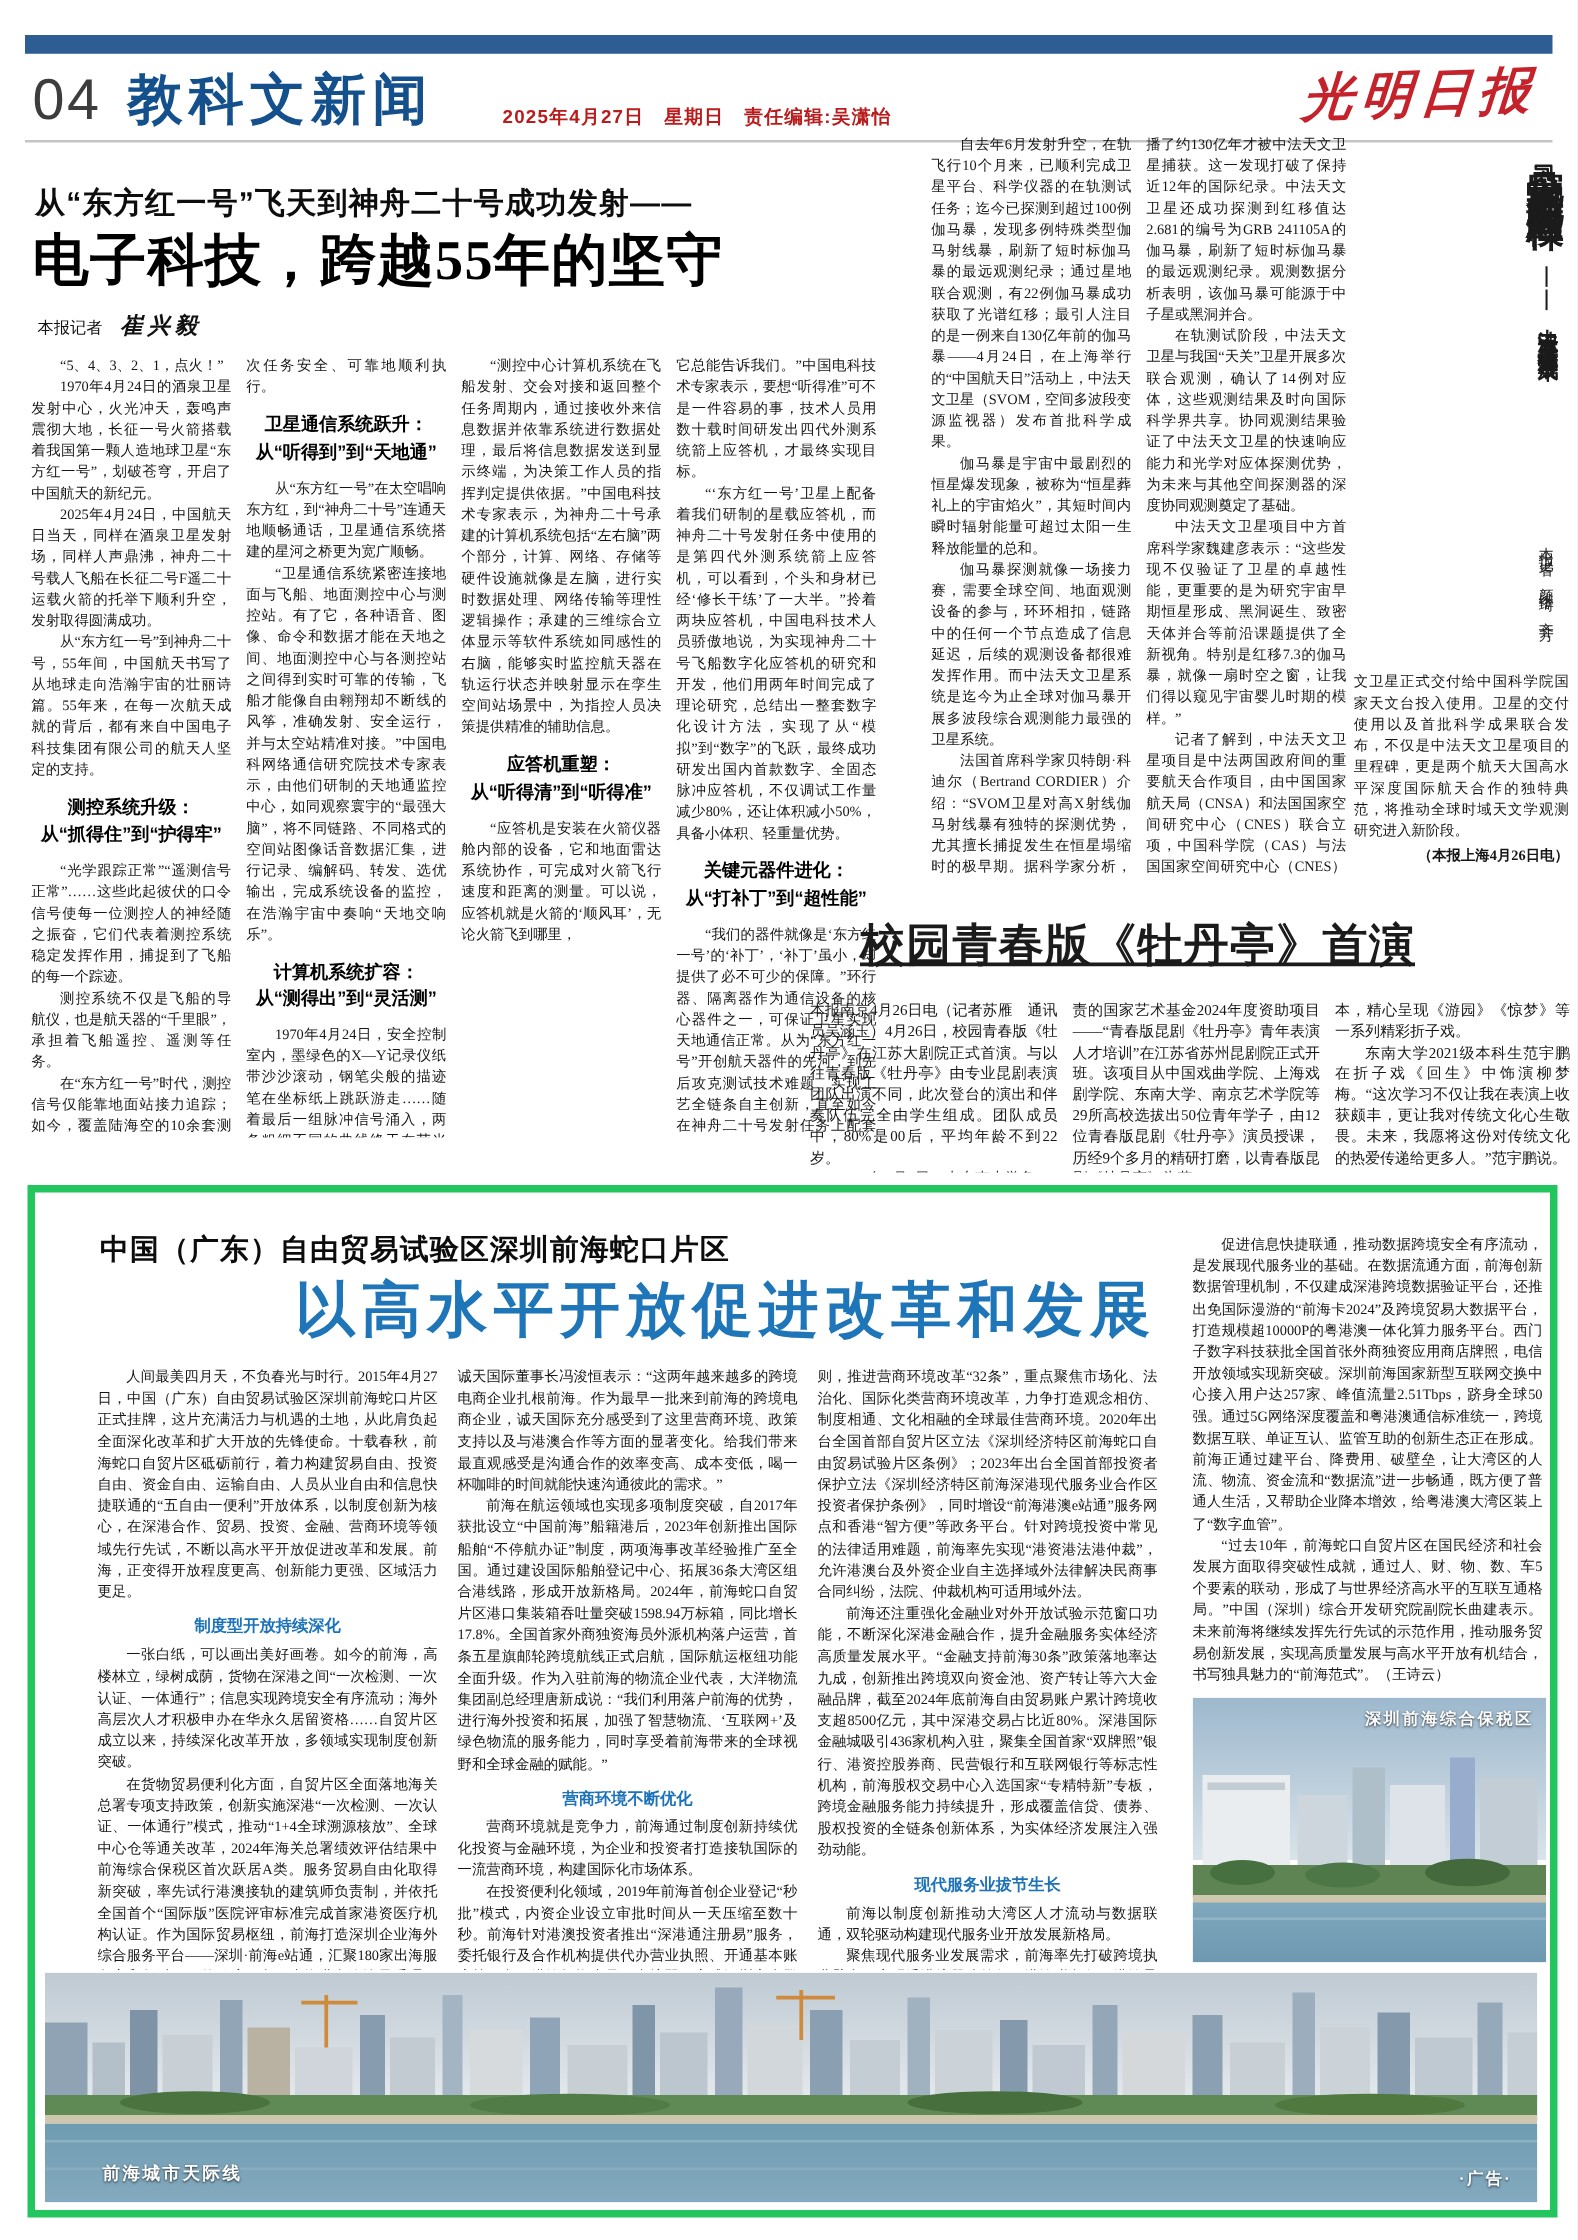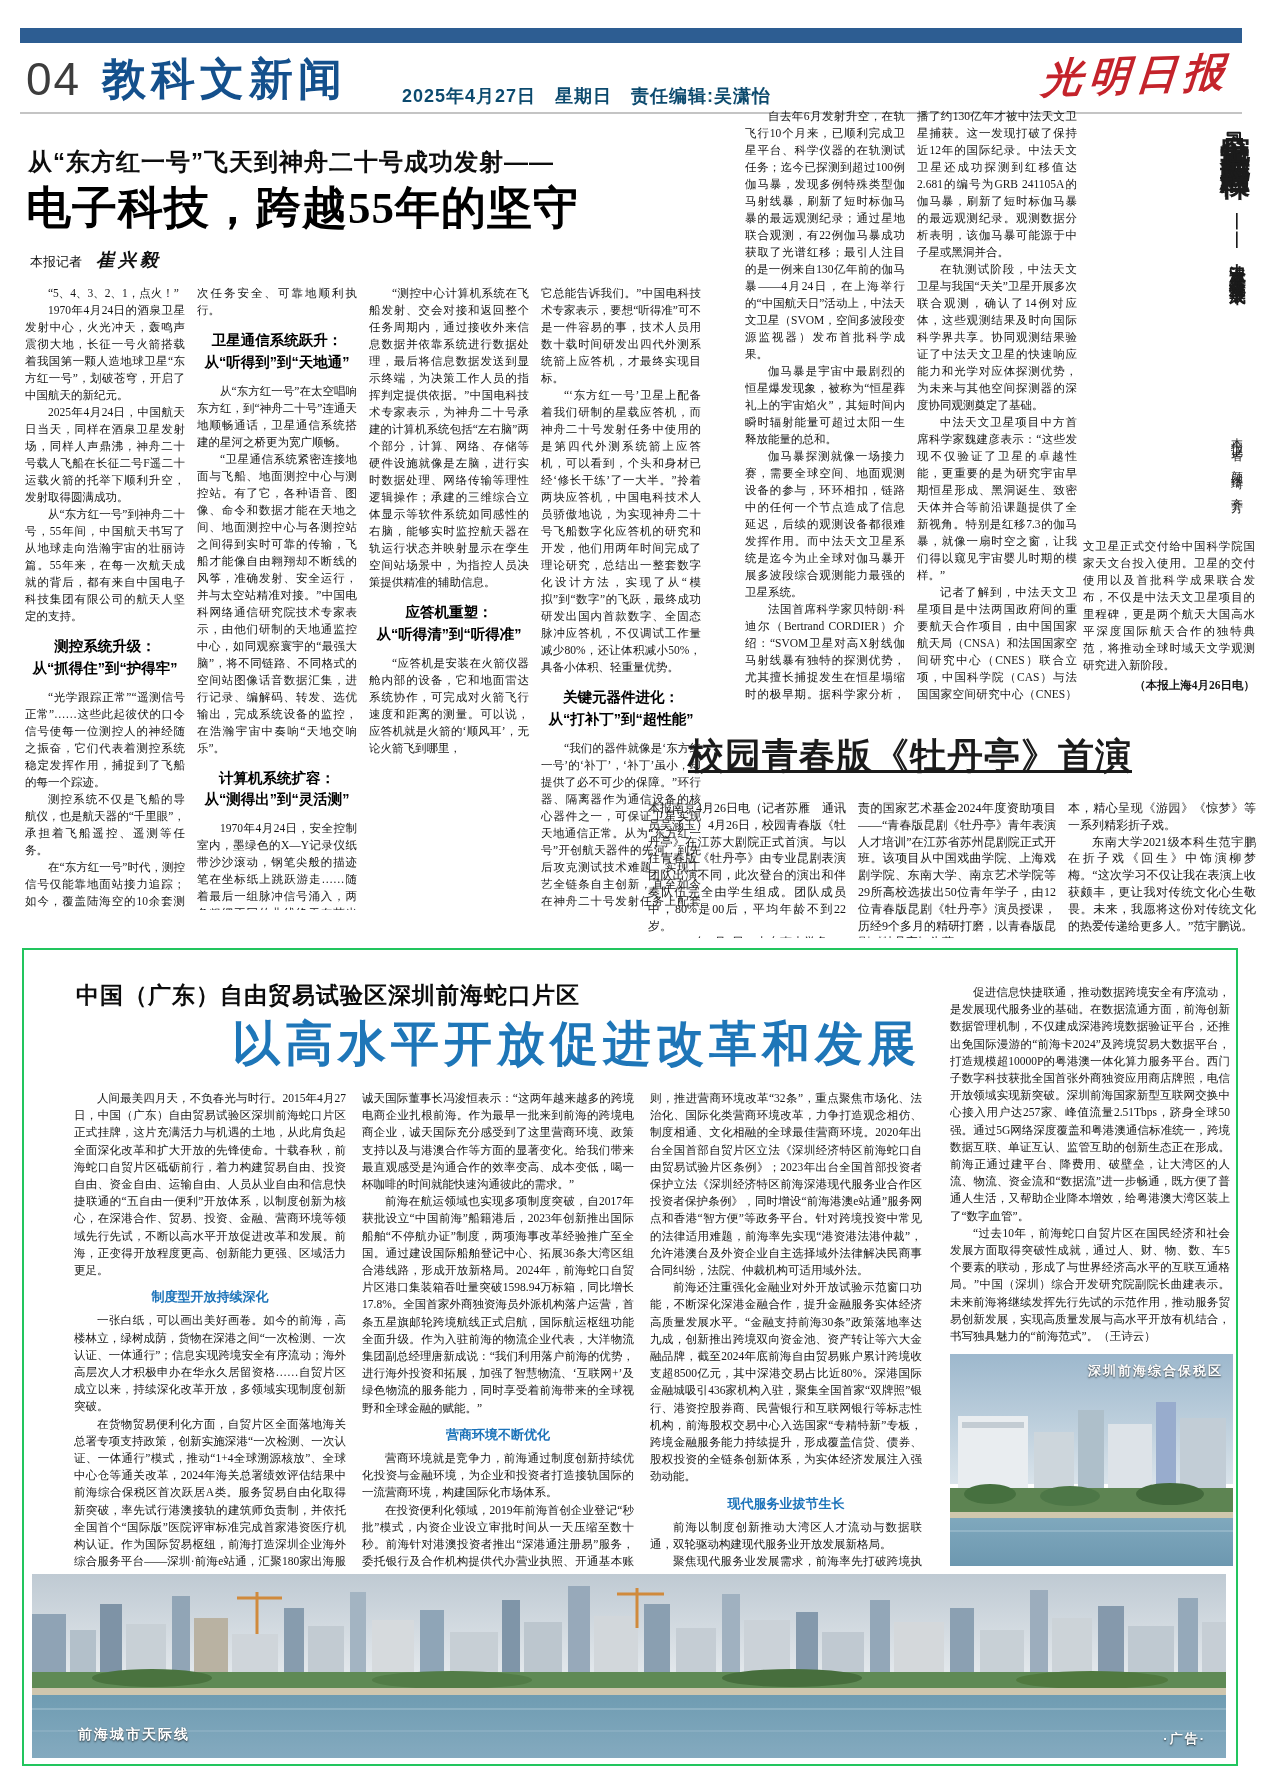--- a/index.html
+++ b/index.html
@@ -4,21 +4,21 @@
 <style>
   html,body{margin:0;padding:0;background:#e9e9e9;}
   #page{position:relative;width:1262px;height:1792px;background:#ffffff;margin:0 auto;
         font-family:"Liberation Serif",serif;color:#1b1b1b;overflow:hidden;}
   .abs{position:absolute;}
 
   
   .topbar{background:#2d5d92;}
   .pageno{font-family:"Liberation Sans",sans-serif;font-size:46px;font-weight:500;color:#3d3d3d;letter-spacing:2px;}
   .section-title{font-family:"Liberation Sans",sans-serif;font-size:44px;font-weight:bold;color:#14508c;letter-spacing:5px;}
-  .dateline{font-family:"Liberation Sans",sans-serif;font-size:18px;font-weight:bold;color:#0c4a6e;letter-spacing:1px;}
+  .dateline{font-family:"Liberation Sans",sans-serif;font-size:15px;font-weight:bold;color:#b91c1c;letter-spacing:1px;}
   .masthead{font-family:"DejaVu Serif",serif;font-size:41px;font-weight:bold;font-style:italic;color:#c4232b;
             transform:skewX(-6deg) rotate(-2deg);letter-spacing:6px;white-space:nowrap;}
   .rule{background:#c4c4c4;}
 
   
   .col{position:absolute;overflow:hidden;font-size:11.5px;line-height:17px;text-align:justify;color:#161616;}
   .blk-p{margin:0;text-indent:2em;}
   .blk-pc{margin:0;text-indent:0;}
   .blk-h{font-family:"Liberation Sans",sans-serif;font-size:14.5px;font-weight:bold;color:#000;
          text-align:center;line-height:1.5;margin:11px 0 9px;white-space:pre-line;}
@@ -36,21 +36,21 @@
   .vblock{writing-mode:vertical-rl;display:flex;}
   .vtitle{font-family:"Liberation Serif",serif;font-size:30px;font-weight:900;letter-spacing:3px;margin:0 0 0 10px;}
   .vsub{font-family:"Liberation Sans",sans-serif;font-size:16.5px;font-weight:bold;margin:64px 6px 0 6px;letter-spacing:2px;}
   .vbyline{font-size:12px;margin:150px 10px 0 14px;letter-spacing:4px;color:#222;}
 
   
   .headline-opera{font-family:"Liberation Serif",serif;font-size:36px;font-weight:900;letter-spacing:1px;white-space:nowrap;}
   .opera-col{font-size:12px;line-height:16.8px;}
 
   
-  .promo-box{border:2px solid #22c55e;background:#fff;}
+  .promo-box{border:6px solid #22c55e;background:#fff;}
   .promo-kicker{font-family:"Liberation Sans",sans-serif;font-size:23px;font-weight:bold;color:#0c0c0c;letter-spacing:1px;}
   .promo-headline{font-family:"Liberation Sans",sans-serif;font-size:48px;font-weight:900;color:#1e76b8;letter-spacing:5px;white-space:nowrap;}
   .promo-col{font-size:11.5px;line-height:17.2px;}
 
   
   .photo{position:absolute;overflow:hidden;}
   .photo svg{display:block;}
   .photo-caption{position:absolute;font-family:"Liberation Sans",sans-serif;font-weight:bold;color:#fff;
                  text-shadow:0 1px 2px rgba(0,0,0,.75);letter-spacing:2px;}
 </style>

